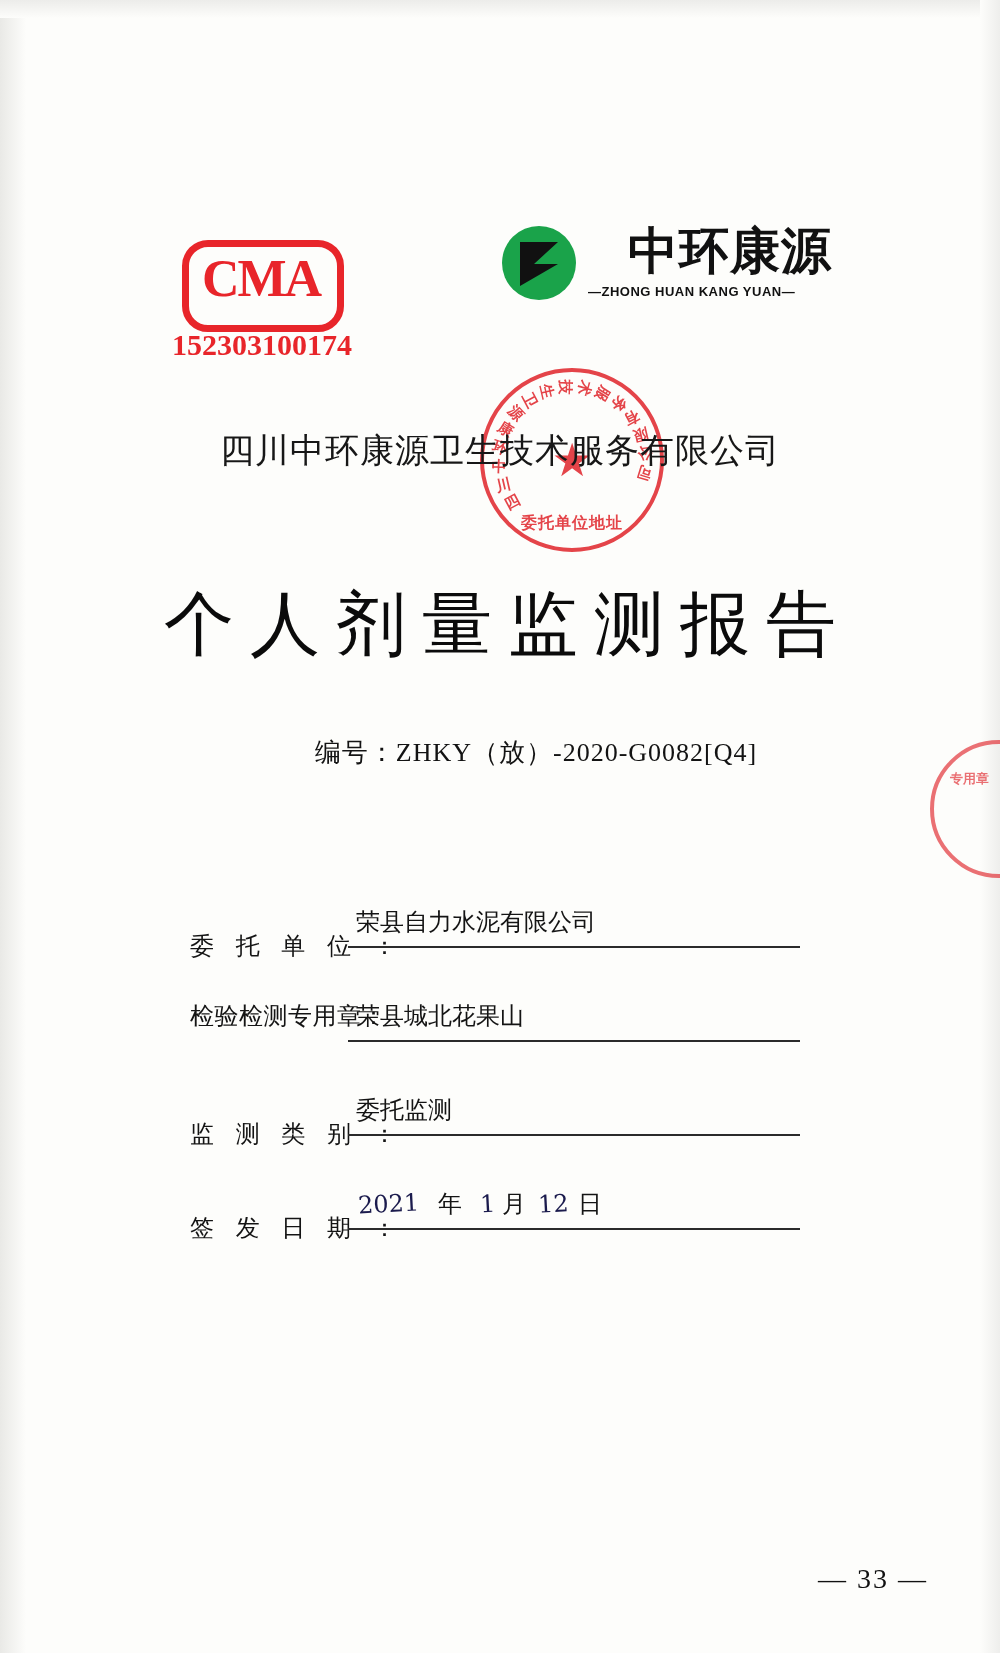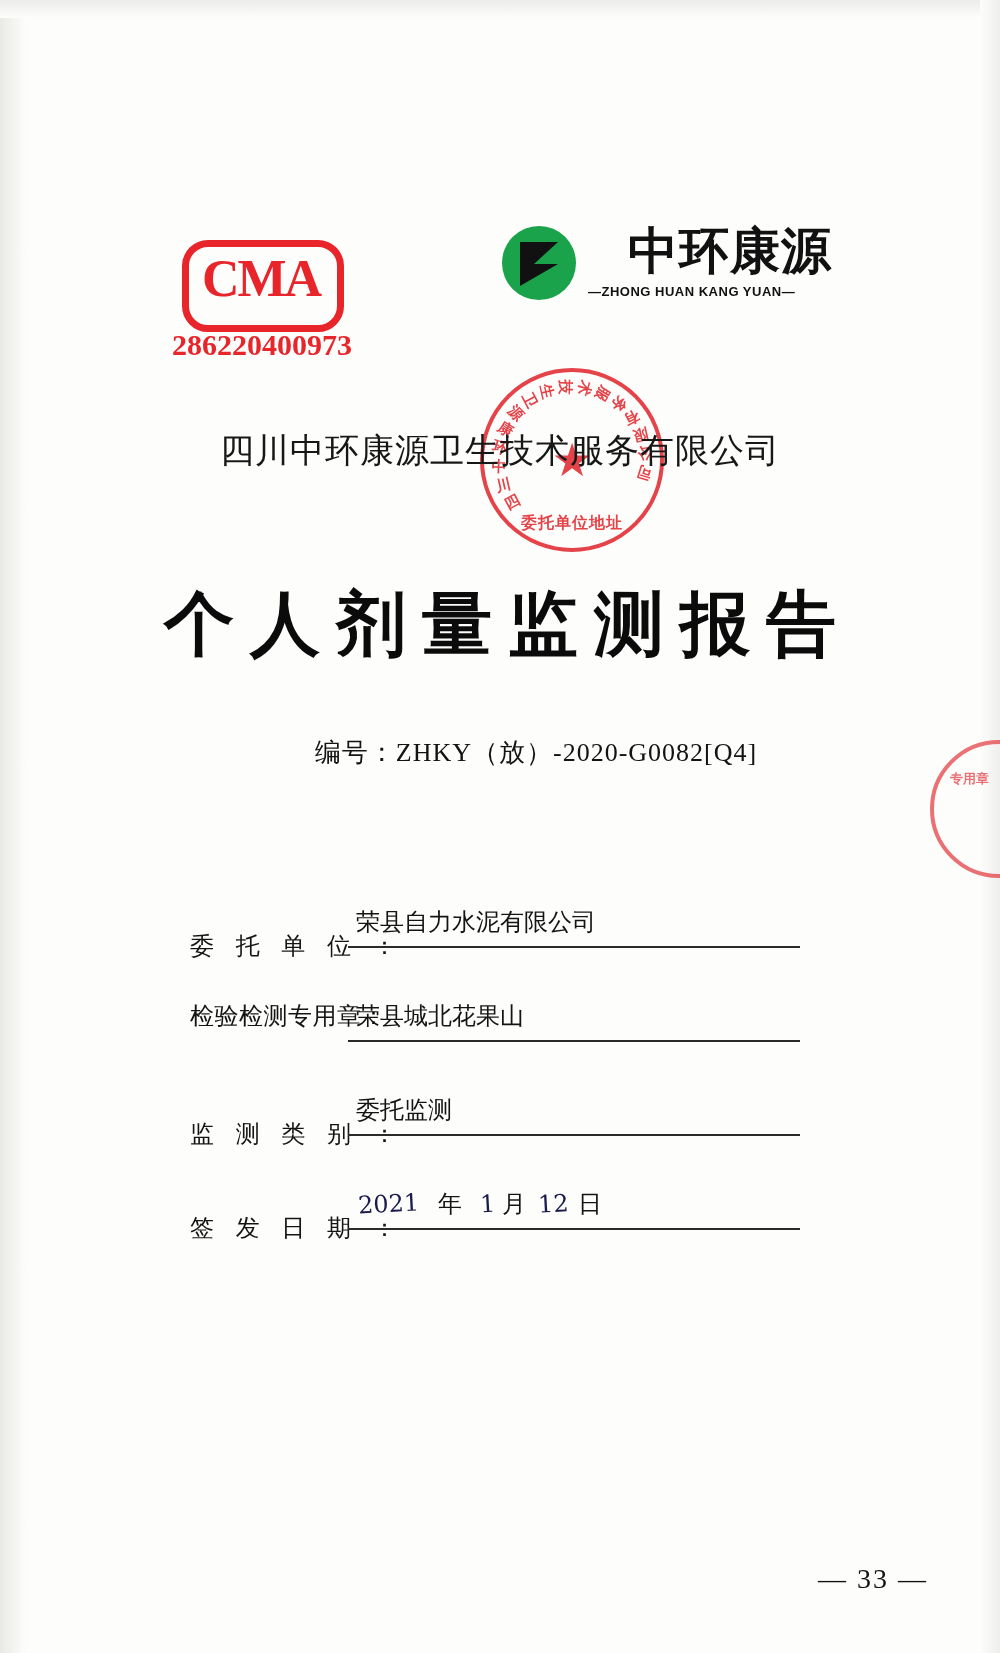--- a/index.html
+++ b/index.html
@@ -208,21 +208,21 @@
     color: #171717;
     letter-spacing: 1px;
   }
   .report-title {
     position: absolute;
     left: 0;
     top: 578px;
     width: 1000px;
     text-align: center;
     font-family: "DejaVu Sans", sans-serif;
-    font-weight: bold;
+    font-weight: normal;
     font-size: 70px;
     color: #0b0b0b;
     letter-spacing: 16px;
     text-indent: 16px;
   }
   .report-number {
     position: absolute;
     left: 0;
     top: 735px;
     width: 1000px;
@@ -309,21 +309,21 @@
 
 <div class="page">
 
   <div class="scan-edge-left"></div>
   <div class="scan-edge-top"></div>
   <div class="scan-edge-right"></div>
 
   <div class="ma-mark">
     <div class="ma-oval"></div>
     <div class="ma-letters">CMA</div>
-    <div class="ma-number">286220400973</div>
+    <div class="ma-number">152303100174</div>
   </div>
 
   <div class="logo">
     <svg class="logo-glyph" viewBox="0 0 78 78">
       <circle cx="39" cy="39" r="37" fill="#1aa34a"></circle>
       <path d="M20 18 H58 L34 40 H58 L20 62 Z" fill="#111111"></path>
       <path d="M39 2 A37 37 0 0 1 39 76 A24 24 0 0 0 39 2 Z" fill="#0f9bd8" opacity="0.9"></path>
     </svg>
     <div class="logo-cn">中环康源</div>
     <div class="logo-en">—ZHONG HUAN KANG YUAN—</div>

